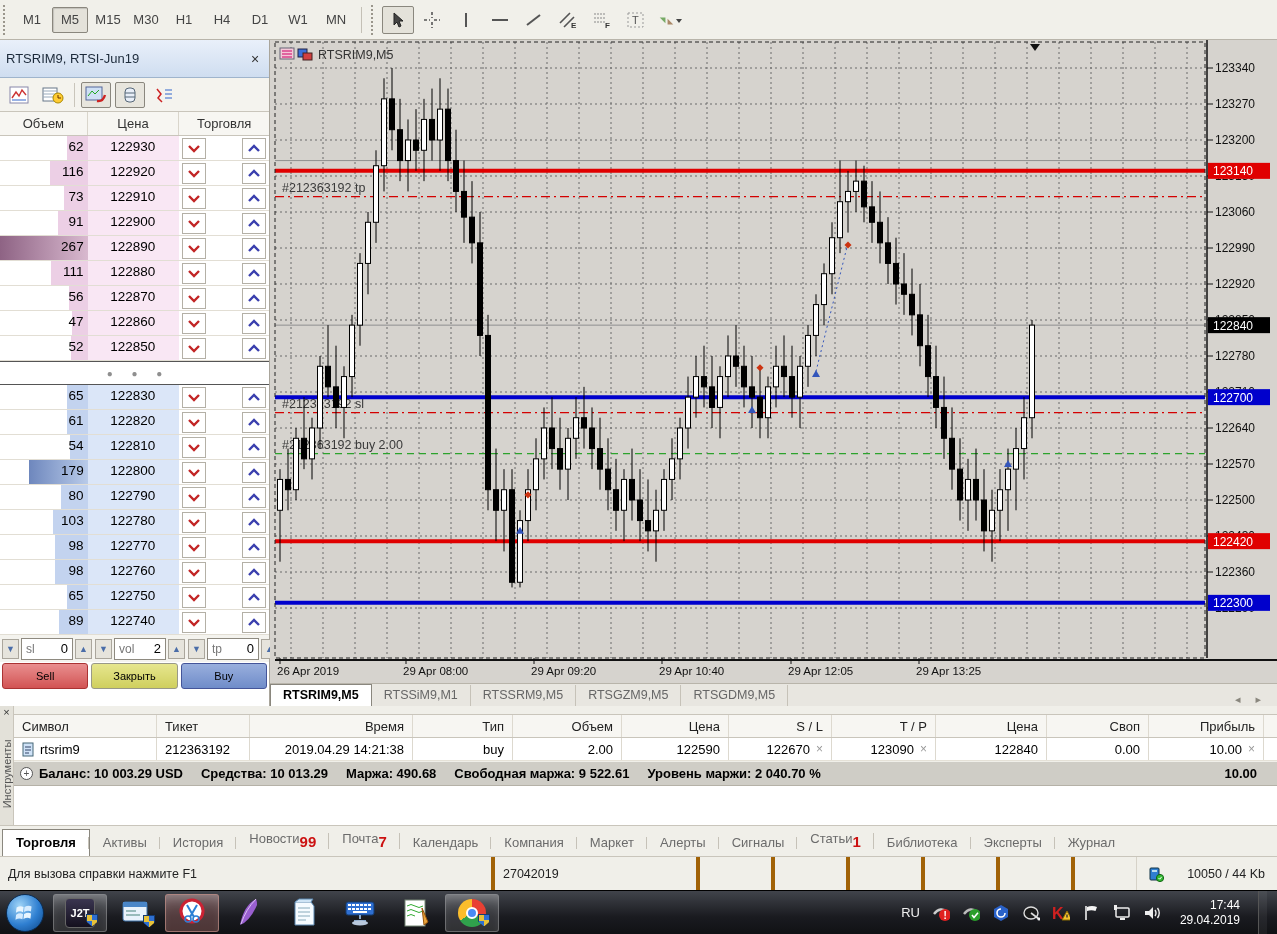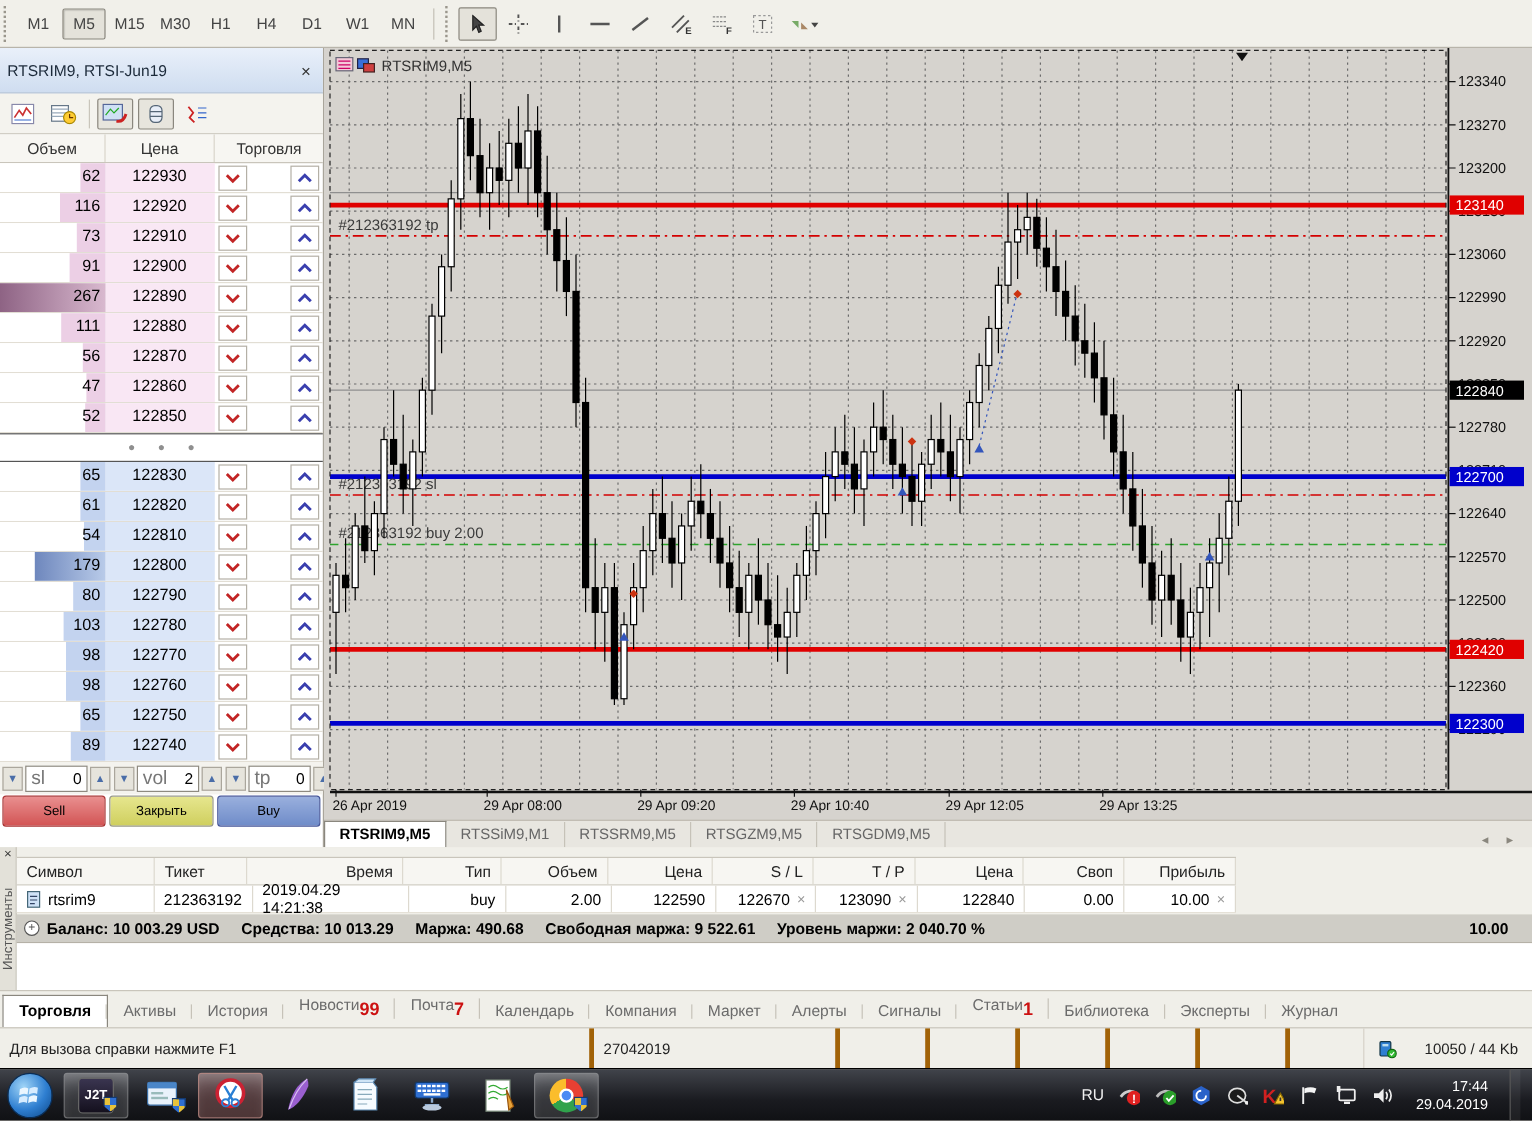--- a/index.html
+++ b/index.html
@@ -50,21 +50,21 @@
   .trade-cell { width:90px; display:flex; align-items:center; justify-content:space-between; padding:0 3px; }
   .chip { width:24px; height:21px; background:#fff; border:1px solid #b4b0a6; display:flex; align-items:center; justify-content:center; }
   .dom-mid { height:24px; border-bottom:1px solid #555; border-top:1px solid #555;
     display:flex; align-items:center; justify-content:center; color:#8f8f8f; font-size:10px; letter-spacing:8px; padding-left:8px; }
   .dom-steppers { height:27px; display:flex; align-items:center; gap:3px; padding:2px 2px; background:#f4f3ee; }
   .stp { display:flex; align-items:center; }
   .stp .sbtn { width:17px; height:20px; background:#e6e4dc; border:1px solid #aaa69c; color:#4a6da8;
     font-size:9px; display:flex; align-items:center; justify-content:center; }
   .stp .sbox { width:52px; height:22px; background:#fff; border:1px solid #8e8a80; display:flex;
     align-items:center; padding:0 4px; margin:0 2px; }
-  .stp .slab { color:#777; font-size:16px; flex:1; }
+  .stp .slab { color:#777; font-size:12px; flex:1; }
   .stp .sval { color:#000; font-size:13px; }
   .dom-buttons { height:28px; display:flex; gap:3px; padding:1px 2px; }
   .big-btn { flex:1; border-radius:3px; display:flex; align-items:center; justify-content:center;
     font-size:11px; color:#000; border:1px solid #8d8a80; }
   .btn-sell { background:linear-gradient(#e98f8f,#d25454); border-color:#a33; }
   .btn-close { background:linear-gradient(#e6e68e,#cfcf5e); border-color:#998; }
   .btn-buy { background:linear-gradient(#99afdd,#6f8cc9); border-color:#459; }
 
   
   .chart-area { position:absolute; left:270px; top:40px; width:1007px; height:666px; background:#d6d3ce; }
@@ -75,21 +75,21 @@
   .ctab.active { background:#fff; color:#000; border:1px solid #8a877e; border-bottom:none; font-weight:bold; }
   .ctab-arrows { margin-left:auto; padding-right:10px; color:#8a877e; font-size:11px; letter-spacing:6px; }
 
   
   .trade-panel { position:absolute; left:0; top:706px; width:1277px; height:150px; background:#f0efe9; }
   .side-strip { position:absolute; left:0; top:0; width:14px; height:119px; background:#e3e1d9;
     border-right:1px solid #c9c5bb; }
   .side-strip .x { display:block; text-align:center; font-size:11px; color:#333; height:14px; }
   .side-strip .vlab { position:absolute; left:-39px; top:62px; transform:rotate(-90deg); transform-origin:center;
     width:92px; text-align:center; font-size:11px; color:#555; }
-  .trade-table { position:absolute; left:14px; top:8px; width:1016px; }
+  .trade-table { position:absolute; left:14px; top:8px; width:1263px; }
   .t-head, .t-row { display:flex; height:24px; align-items:center; font-size:13px; }
   .t-head { background:#f7f6f2; border-top:1px solid #c9c5bb; border-bottom:1px solid #c9c5bb; color:#222; }
   .t-head div, .t-row div { padding:0 8px; border-right:1px solid #ddd9cf; height:100%; display:flex; align-items:center; }
   .t-row { background:#fff; height:23px; border-bottom:1px solid #e5e1d7; }
   .num { justify-content:flex-end; }
   .xbtn { color:#999; margin-left:6px; font-size:12px; }
   .balance-row { position:absolute; left:14px; top:56px; width:1263px; height:24px; background:#cfcdc6;
     display:flex; align-items:center; font-weight:bold; font-size:13px; color:#000; padding:0 6px; border-bottom:1px solid #b5b1a7; }
   .balance-row .exp { width:13px; height:13px; border:1px solid #555; border-radius:50%; color:#555;
     font-size:10px; line-height:11px; text-align:center; margin-right:6px; font-weight:normal; background:#fff; }

